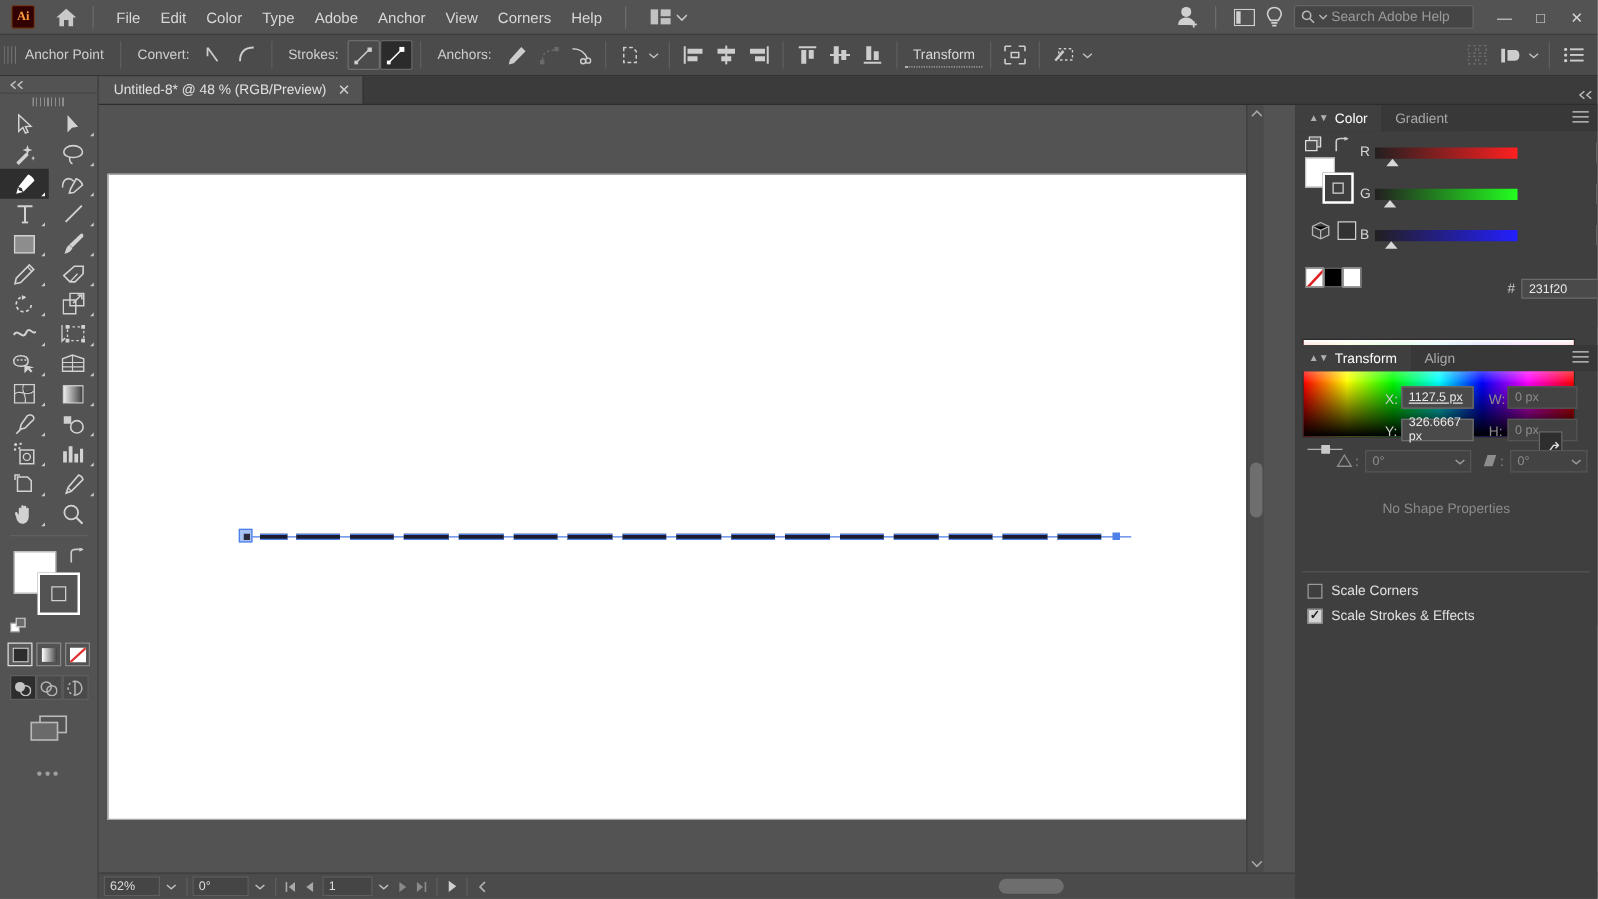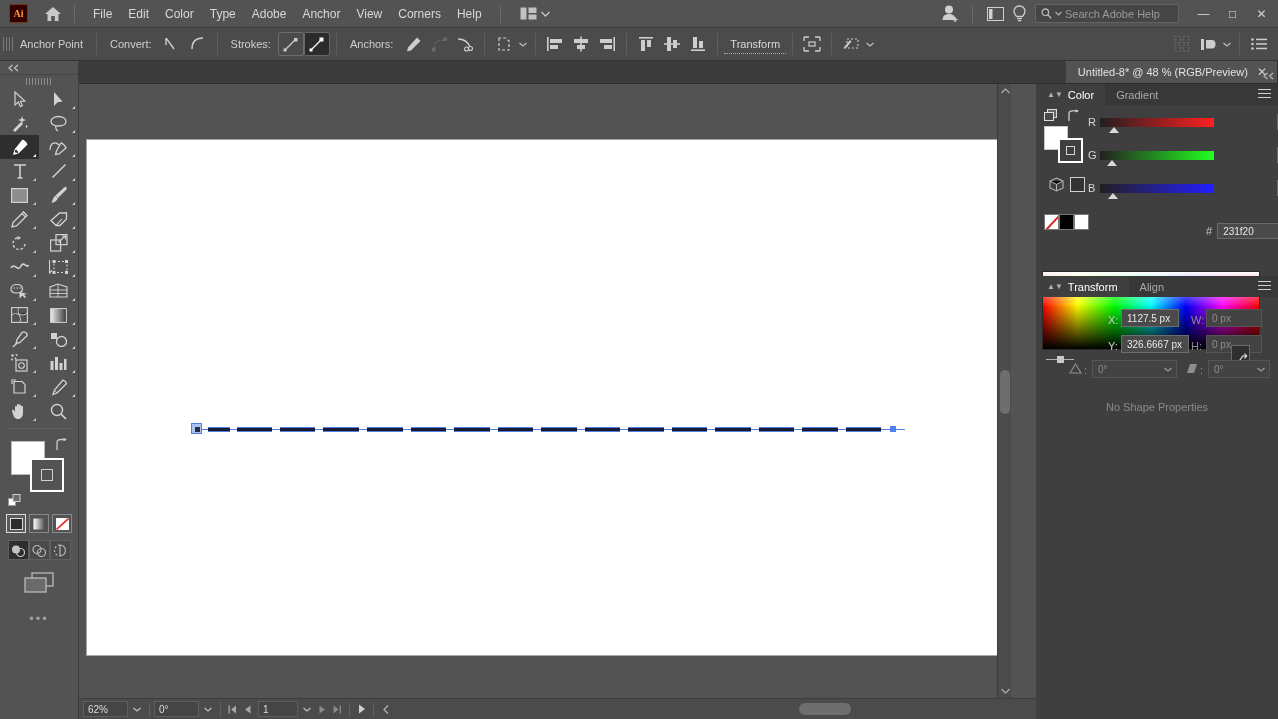--- a/index.html
+++ b/index.html
@@ -59,21 +59,21 @@
   .transform-link {
     font-size:11px; color:#d9d9d9; padding:3px 6px;
     border-bottom:1px dotted #b0b0b0;
   }
   .chev { width:12px; height:22px; display:flex; align-items:center; justify-content:center; }
 
   
   .tabbar {
     position:absolute; left:79px; top:61px; width:1199px; height:23px;
     background:#3b3b3b; border-bottom:1px solid #2d2d2d;
-    display:flex; align-items:stretch;justify-content:flex-end;
+    display:flex; align-items:stretch;
   }
   .doctab {
     display:flex; align-items:center; gap:9px; padding:0 10px 0 12px;
     background:#535353; font-size:11px; color:#e2e2e2;
     border-right:1px solid #2d2d2d;
   }
   .tab-close { font-size:12px; color:#d0d0d0; line-height:1; }
 
   
   .toolbar {
@@ -993,26 +993,26 @@
           </div>
       </div>
 
       <div class="tfbody">
         <div class="ref-axis">
             <i></i>
             <u></u>
           </div>
 
         <div class="tf-lab" style="left:72px;top:17px;">X:</div>
-        <div class="tf-in" style="left:85px;top:12px;width:58px;">1127.5 px</div>
+        <div class="tf-in" style="left:85px;top:12px;width:58px;text-decoration:underline;">1127.5 px</div>
         <div class="tf-lab" style="left:155px;top:17px;color:#8d8d8d;">W:</div>
         <div class="tf-in ro" style="left:170px;top:12px;width:56px;">0 px</div>
 
         <div class="tf-lab" style="left:72px;top:43px;">Y:</div>
-        <div class="tf-in" style="left:85px;top:38px;width:68px;">326.6667 px</div>
+        <div class="tf-in" style="left:85px;top:38px;width:58px;">326.6667 px</div>
         <div class="tf-lab" style="left:155px;top:43px;color:#8d8d8d;">H:</div>
         <div class="tf-in ro" style="left:170px;top:38px;width:56px;">0 px</div>
 
         <div class="tf-link">⎇</div>
 
         <div class="tf-lab" style="left:33px;top:66px;">
           <svg width="13" height="11" viewBox="0 0 13 11">
               <path d="M1 10 L6.5 1 L12 10 Z" fill="none" stroke="#8d8d8d" stroke-width="1.1"></path>
             </svg>
         </div>
@@ -1032,17 +1032,30 @@
         <div class="tf-sel" style="left:172px;top:63px;width:62px;">
           <span>0°</span>
           <svg width="8" height="5" viewBox="0 0 8 5">
               <path d="M0.5 1 L4 4 L7.5 1" stroke="#9c9c9c" stroke-width="1.2" fill="none"></path>
             </svg>
         </div>
 
         <div class="noshape">No Shape Properties</div>
       </div>
 
+      <div style="position:relative;height:44px;">
+        <div style="position:absolute;left:6px;top:0;width:230px;height:1px;background:#555;"></div>
+        <div class="cbrow" style="left:10px;top:10px;">
+          <span class="ckbox off"></span>
+          <span>Scale Corners</span>
+        </div>
+        <div class="cbrow" style="left:10px;top:30px;">
+          <span class="ckbox">
+              <b>✓</b>
+            </span>
+          <span>Scale Strokes &amp; Effects</span>
+        </div>
+      </div>
     </div>
 
   </div>
 
 </div>
 
 </body></html>

